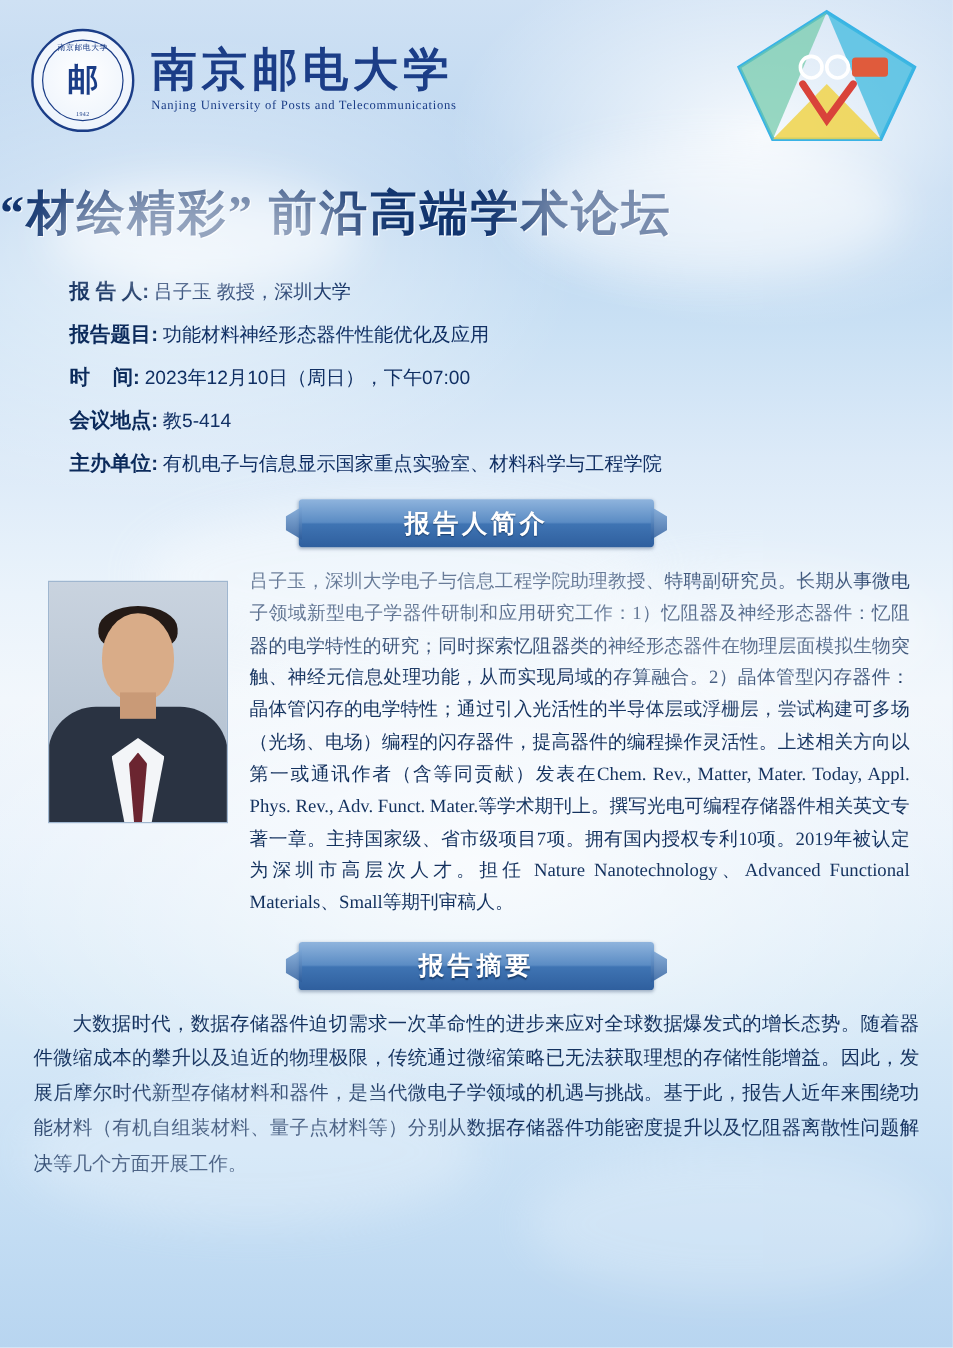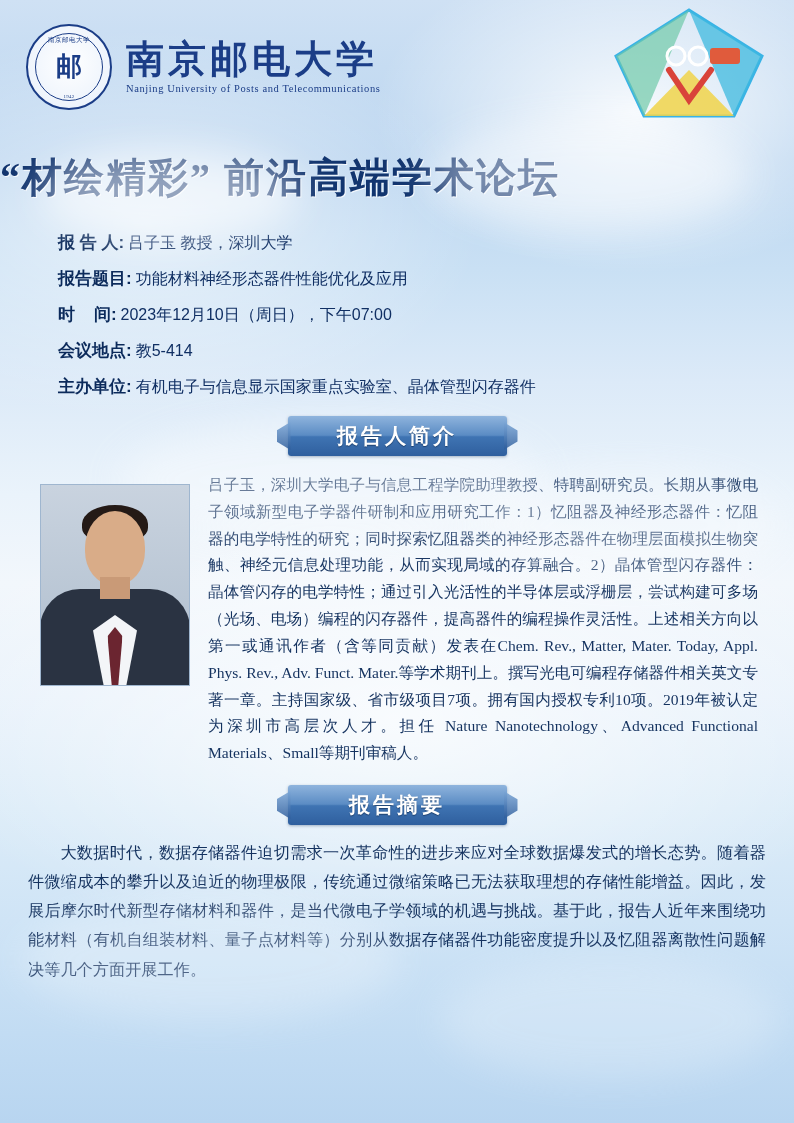--- a/index.html
+++ b/index.html
@@ -177,21 +177,21 @@
     font-size: 16px;
   }
 
   
   .banner-wrap {
     display: flex;
     justify-content: center;
     margin-top: 18px;
   }
   .banner {
-    width: 219px;
+    width: 296px;
     height: 40px;
     line-height: 40px;
     text-align: center;
     font-family: "Liberation Serif", serif;
     font-weight: bold;
     font-size: 21px;
     color: #ffffff;
     letter-spacing: 3px;
     border-radius: 3px;
     background: linear-gradient(180deg, #8fb4dd 0%, #5b8cc4 48%, #3f74b3 52%, #2f5f9e 100%);
@@ -367,21 +367,21 @@
       <span class="info-value">2023年12月10日（周日），下午07:00</span>
     </div>
 
     <div class="info-row">
       <span class="info-label">会议地点:</span>
       <span class="info-value">教5-414</span>
     </div>
 
     <div class="info-row">
       <span class="info-label">主办单位:</span>
-      <span class="info-value">有机电子与信息显示国家重点实验室、晶体管型闪存器件</span>
+      <span class="info-value">有机电子与信息显示国家重点实验室、材料科学与工程学院</span>
     </div>
   </div>
 
   <div class="banner-wrap">
     <div class="banner">报告人简介</div>
   </div>
 
   <div class="bio">
     <div class="photo">
       <div class="bg"></div>

